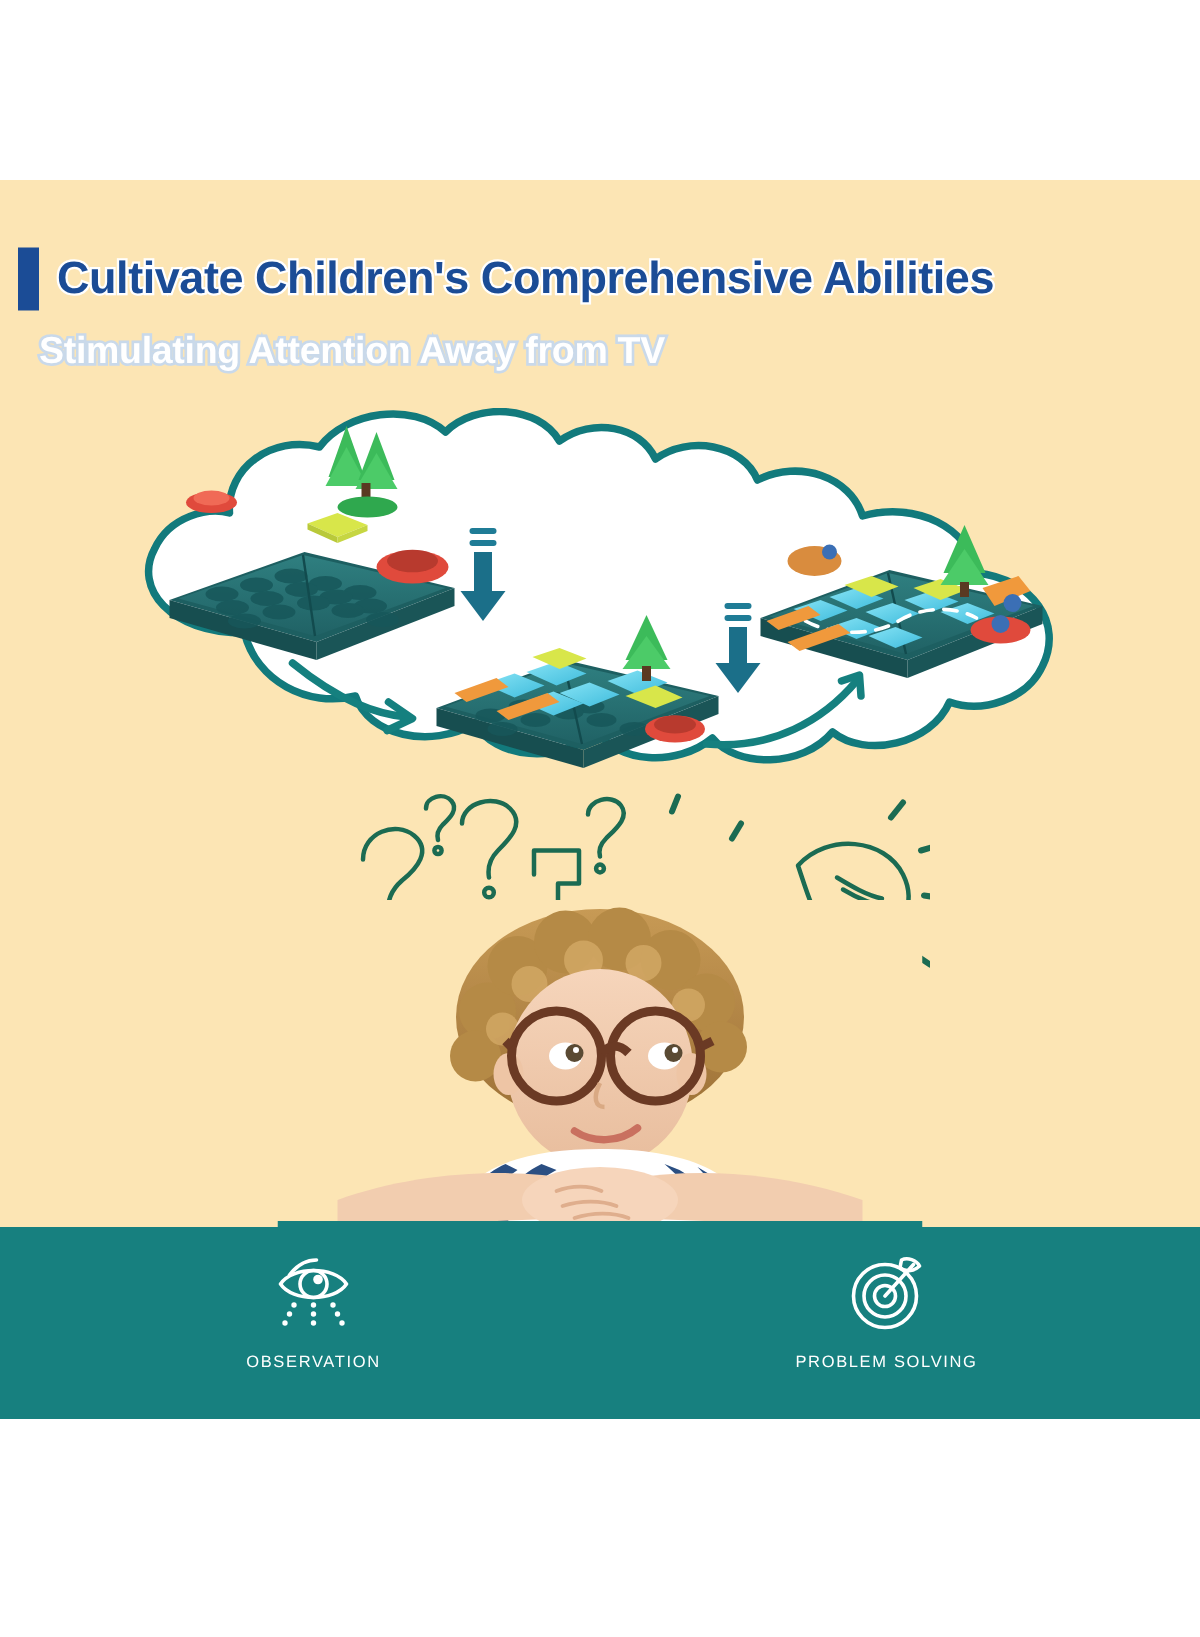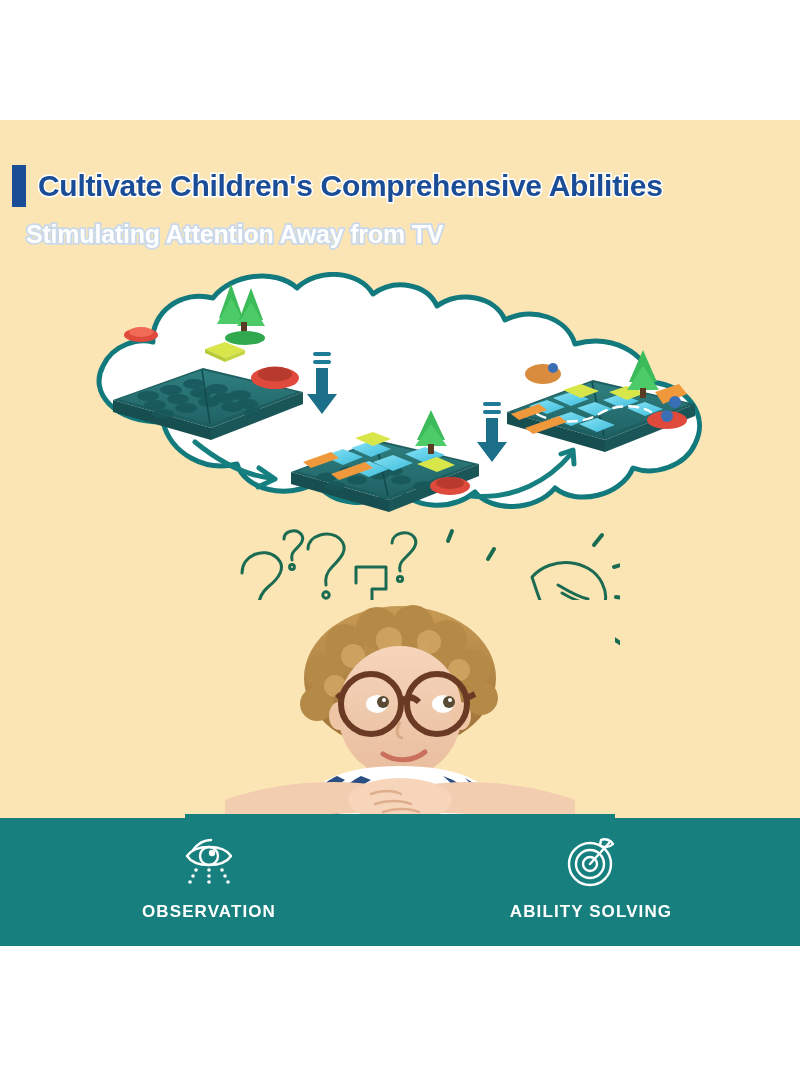--- a/index.html
+++ b/index.html
@@ -58,21 +58,21 @@
     display:flex; align-items:flex-start; justify-content:space-between;
     padding:16px 18px 0 18px;
   }
   .feature {
     display:flex; flex-direction:column; align-items:center; justify-content:flex-start;
     flex:1 1 0;
   }
   .feature .ficon { width:56px; height:56px; }
   .feature .ficon svg { display:block; width:100%; height:100%; }
   .feature .flabel {
-    margin-top:12px; color:#ffffff; font-size:17px; font-weight:bold;
+    margin-top:12px; color:#ffffff; font-size:11px; font-weight:normal;
     letter-spacing:1.1px; white-space:nowrap; text-align:center;
   }
 
   .bottom-white { position:absolute; left:0; top:946px; width:800px; height:145px; background:#ffffff; }
 </style>
 </head>
 <body>
 
 <div id="stage">
 
@@ -482,19 +482,19 @@
         <svg viewBox="0 0 56 56" xmlns="http://www.w3.org/2000/svg">
           <g fill="none" stroke="#ffffff" stroke-width="2.4" stroke-linecap="round" stroke-linejoin="round">
             <circle cx="27" cy="30" r="21"></circle>
             <circle cx="27" cy="30" r="14"></circle>
             <circle cx="27" cy="30" r="7"></circle>
             <path d="M27,30 L46,9"></path>
             <path d="M38,6 C42,4 48,6 50,10 C46,14 40,14 37,11 Z"></path>
           </g>
         </svg>
       </span>
-      <span class="flabel">ABILITY SOLVING</span>
+      <span class="flabel">PROBLEM SOLVING</span>
     </div>
 
   </div>
 
   <div class="bottom-white"></div>
 </div>
 
 </body></html>

